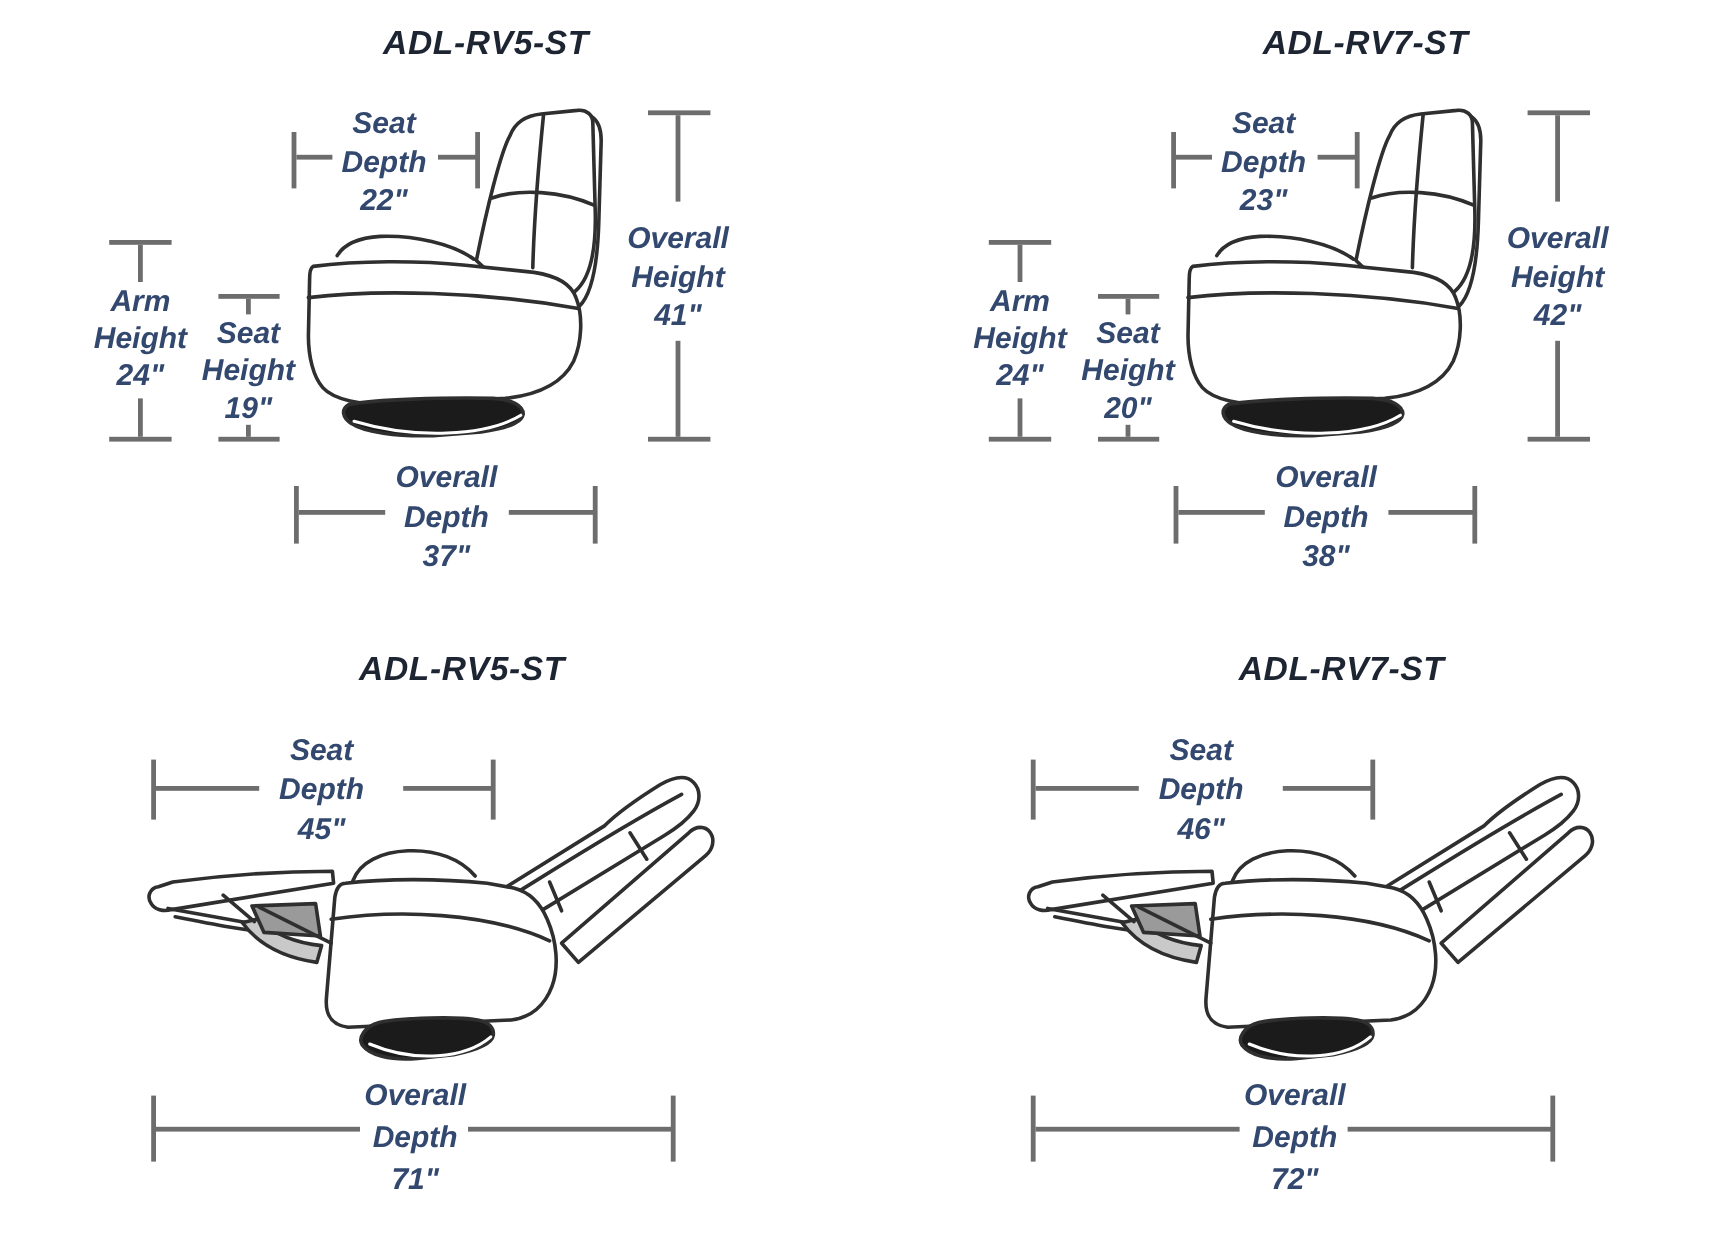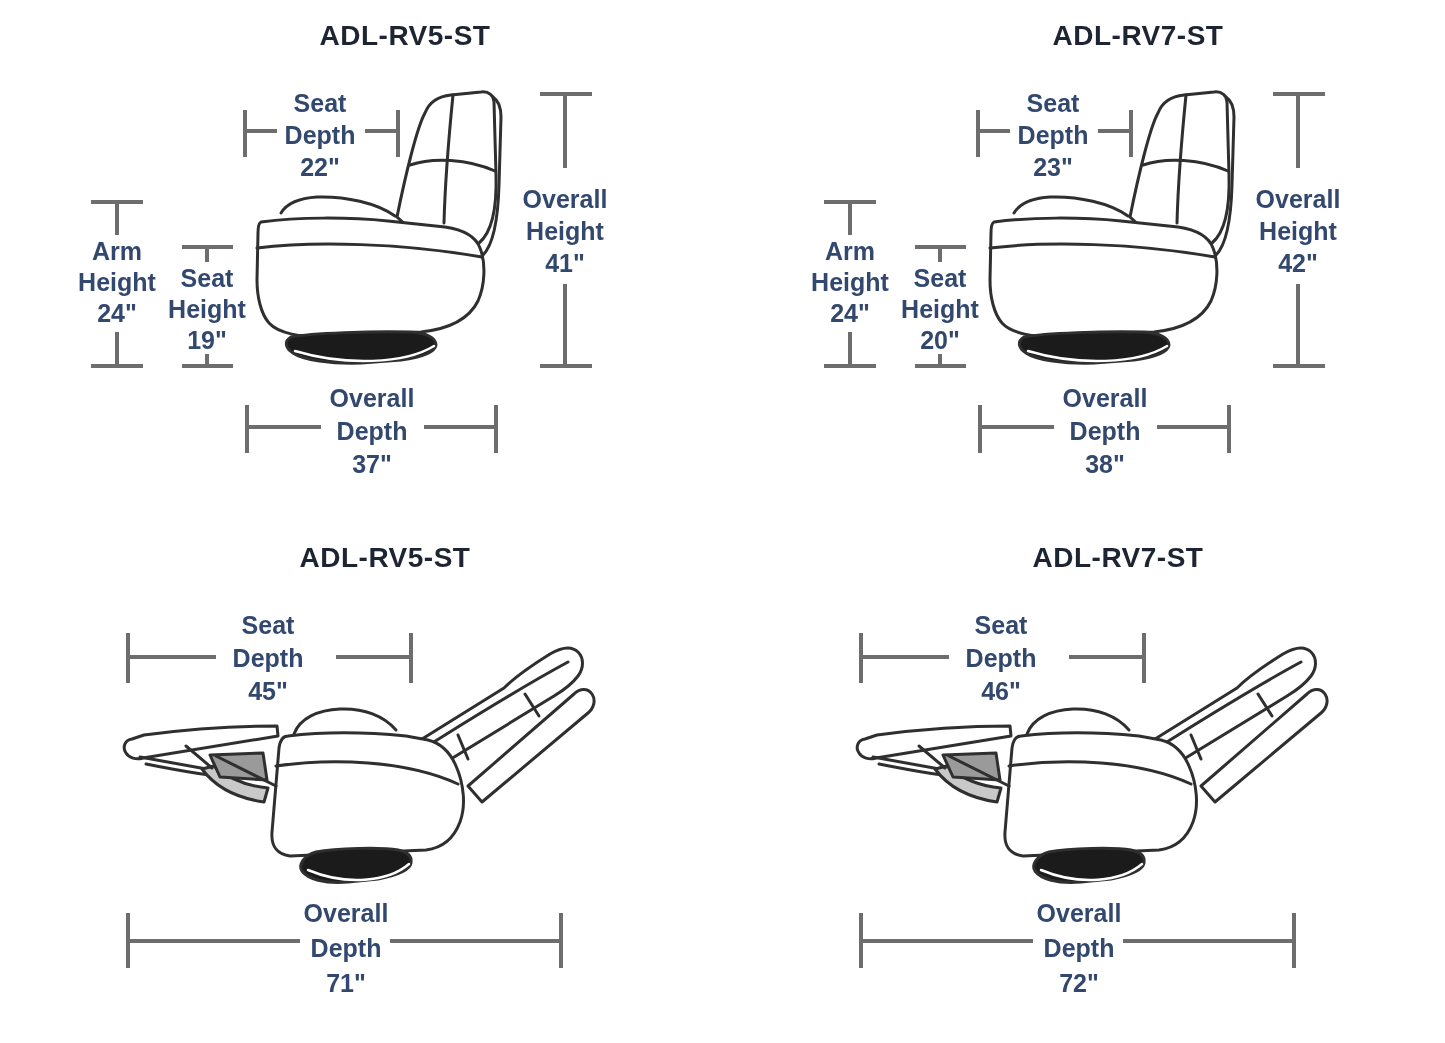--- a/index.html
+++ b/index.html
@@ -1,18 +1,18 @@
 <!DOCTYPE html>
 <html><head>
 <meta charset="utf-8">
 <style>
   html,body{margin:0;padding:0;background:#fff;}
   #page{
     position:relative;width:1445px;height:1043px;background:#ffffff;
-    font-family:"Liberation Sans","DejaVu Sans",sans-serif;overflow:hidden;
+    font-family:"Liberation Sans","DejaVu Sans",sans-serif;overflow:hidden;font-style:italic;
   }
   .quad{position:absolute;width:722px;height:521px;}
   .ttl{
     position:absolute;width:320px;text-align:center;
     font-size:28px;font-weight:700;color:#1e2532;letter-spacing:.5px;
   }
   .lbl{
     position:absolute;width:150px;text-align:center;
     font-weight:700;color:#33486e;font-size:25px;
   }

